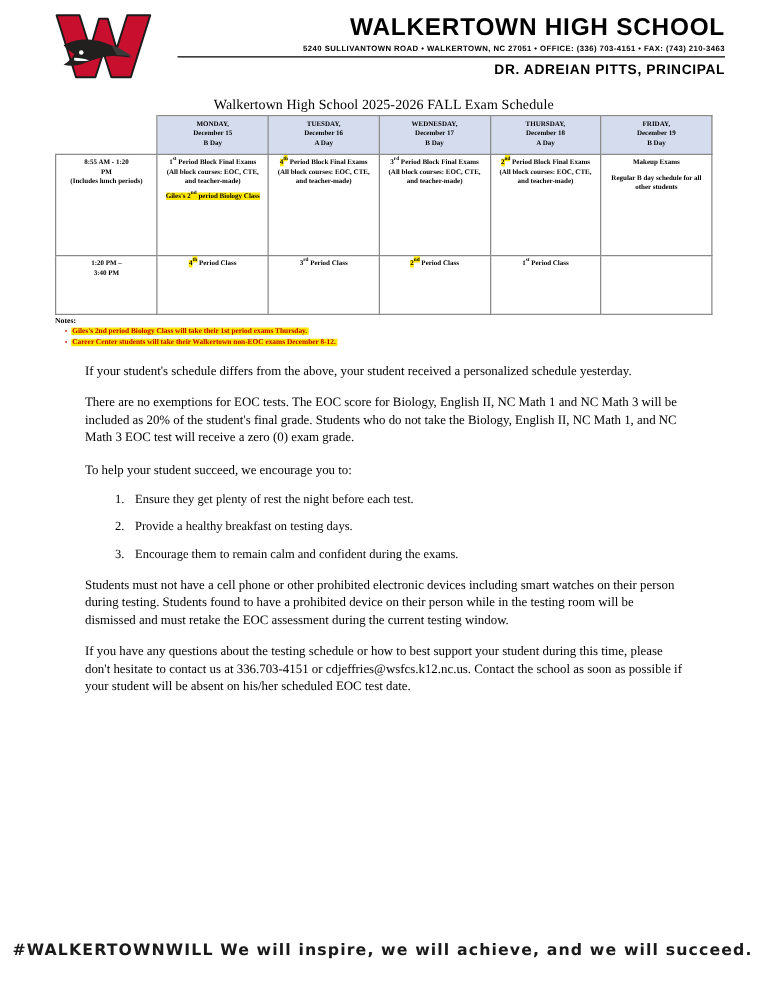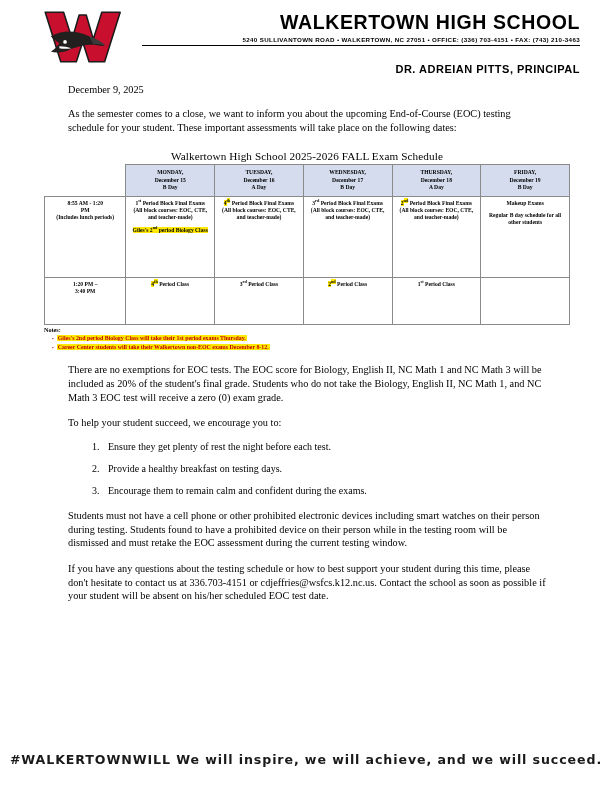--- a/index.html
+++ b/index.html
@@ -66,21 +66,21 @@
     padding-bottom: 2px;
     border-bottom: 1.4px solid #000;
     color: #000;
     white-space: nowrap;
   }
   .principal {
     font-family: "Liberation Sans", sans-serif;
     font-weight: bold;
     font-size: 11px;
     letter-spacing: 0.5px;
-    margin-top: 17px;
+    margin-top: 4px;
   }
 
   
   .content {
     padding: 0 66px 0 68px;
     box-sizing: border-box;
   }
   .date-line {
     font-size: 10.3px;
     margin-top: 22px;
@@ -212,24 +212,20 @@
         <path d="M28 54 C34 54, 40 55, 45 57 C39 58, 33 58, 28 57 Z" fill="#ffffff"></path>
       </svg>
     </div>
     <div class="header-text">
       <div class="school-name">WALKERTOWN HIGH SCHOOL</div>
       <div class="address-line">5240 SULLIVANTOWN ROAD  •  WALKERTOWN, NC 27051  •  OFFICE: (336) 703-4151  •  FAX:  (743) 210-3463</div>
       <div class="principal">DR. ADREIAN PITTS, PRINCIPAL</div>
     </div>
   </div>
 
-  <div class="content">
-    <div class="date-line">December 9, 2025</div>
-    <p class="para">As the semester comes to a close, we want to inform you about the upcoming End-of-Course (EOC) testing schedule for your student. These important assessments will take place on the following dates:</p>
-  </div>
 
   <div class="table-block">
     <div class="table-title">Walkertown High School 2025-2026 FALL Exam Schedule</div>
     <table class="sched">
       <colgroup>
         <col class="c-time">
           <col class="c-day">
           <col class="c-day">
           <col class="c-day">
           <col class="c-day">
@@ -337,20 +333,21 @@
     </table>
 
     <div class="notes-label">Notes:</div>
     <ul class="notes">
       <li><span class="txt">Giles's 2nd period Biology Class will take their 1st period exams Thursday.</span></li>
       <li><span class="txt">Career Center students will take their Walkertown non-EOC exams December 8-12.</span></li>
     </ul>
   </div>
 
   <div class="content">
+    <p class="para">If your student's schedule differs from the above, your student received a personalized schedule yesterday.</p>
     <p class="para">There are no exemptions for EOC tests. The EOC score for Biology, English II, NC Math 1 and NC Math 3 will be included as 20% of the student's final grade. Students who do not take the Biology, English II, NC Math 1, and NC Math 3 EOC test will receive a zero (0) exam grade.</p>
     <p class="para">To help your student succeed, we encourage you to:</p>
     <ol class="tips">
       <li>Ensure they get plenty of rest the night before each test.</li>
       <li>Provide a healthy breakfast on testing days.</li>
       <li>Encourage them to remain calm and confident during the exams.</li>
     </ol>
     <p class="para">Students must not have a cell phone or other prohibited electronic devices including smart watches on their person during testing. Students found to have a prohibited device on their person while in the testing room will be dismissed and must retake the EOC assessment during the current testing window.</p>
     <p class="para">If you have any questions about the testing schedule or how to best support your student during this time, please don't hesitate to contact us at 336.703-4151 or cdjeffries@wsfcs.k12.nc.us. Contact the school as soon as possible if your student will be absent on his/her scheduled EOC test date.</p>
   </div>

